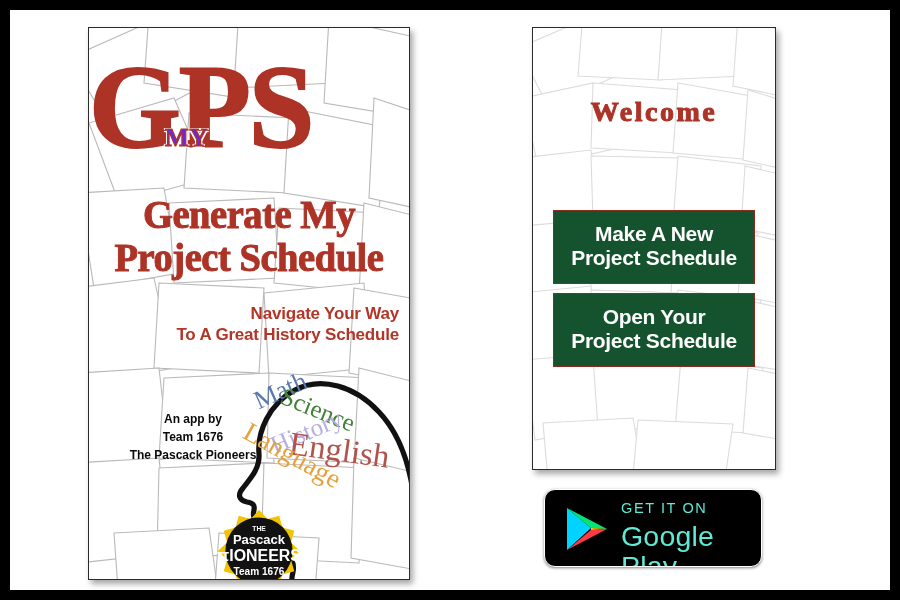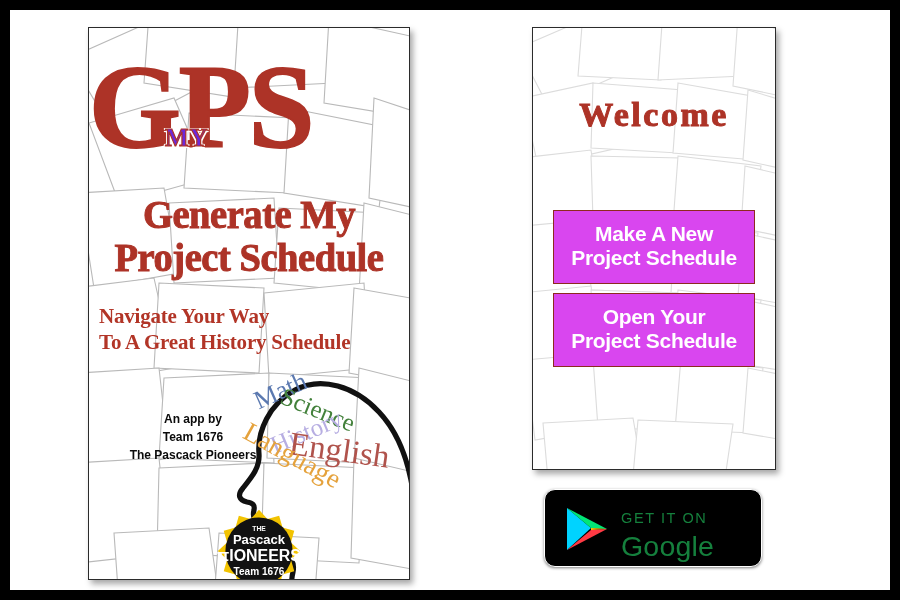--- a/index.html
+++ b/index.html
@@ -72,25 +72,25 @@
     color:#ad3327;
     font-size:41px;
     line-height:1.06;
     letter-spacing:-0.5px;
     transform:scaleX(.94);
     -webkit-text-stroke:1px #ad3327;
   }
 
   .tagline{
     position:absolute;left:10px;right:10px;top:276px;
-    text-align:left;
-    font-family:Liberation Serif, serif;
+    text-align:right;
+    font-family:Liberation Sans, sans-serif;
     font-weight:bold;
     color:#b23527;
-    font-size:21px;
+    font-size:17px;
     line-height:1.22;
     letter-spacing:-.2px;
   }
 
   .credits{
     position:absolute;left:14px;top:382px;width:180px;
     text-align:center;
     font-family:"Liberation Sans", sans-serif;
     font-weight:bold;
     color:#0b0b0b;
@@ -115,28 +115,28 @@
 
   
   .team-logo{position:absolute;left:128px;top:481px;width:84px;height:84px;}
 
   
   .welcome{
     position:absolute;left:0;right:0;top:68px;
     text-align:center;
     font-family:"Liberation Serif", serif;
     font-weight:bold;
-    font-size:34px;
+    font-size:28px;
     letter-spacing:2.5px;
     color:#ad3327;
     -webkit-text-stroke:1px #ad3327;
   }
   .btn{
     position:absolute;left:20px;width:202px;
-    background:#d946ef;
+    background:#14532d;
     border:1px solid #8d2a20;
     color:#ffffff;
     font-family:"Liberation Sans", sans-serif;
     font-weight:bold;
     font-size:21px;
     line-height:1.16;
     text-align:center;
     padding:11px 0 12px;
     box-sizing:border-box;
     cursor:pointer;
@@ -151,21 +151,21 @@
     position:absolute;left:534px;top:479px;
     width:216px;height:76px;
     background:#000000;
     border:1.6px solid #ffffff;
     border-radius:11px;
     box-shadow:0 1px 3px rgba(0,0,0,.5);
     cursor:pointer;
     overflow:hidden;
   }
   .gplay-tri{position:absolute;left:20px;top:16px;width:44px;height:46px;}
-  .gplay-txt{position:absolute;left:76px;top:21px;color:#15803d;}
+  .gplay-txt{position:absolute;left:76px;top:11px;color:#5eead4;}
   .gplay-top{
     font-family:"Liberation Sans", sans-serif;
     font-size:14.5px;letter-spacing:1.6px;line-height:1;
   }
   .gplay-bot{
     font-family:"Liberation Sans", sans-serif;
     font-size:28.5px;line-height:1.08;margin-top:5px;letter-spacing:.2px;
   }
 </style>
 </head>

